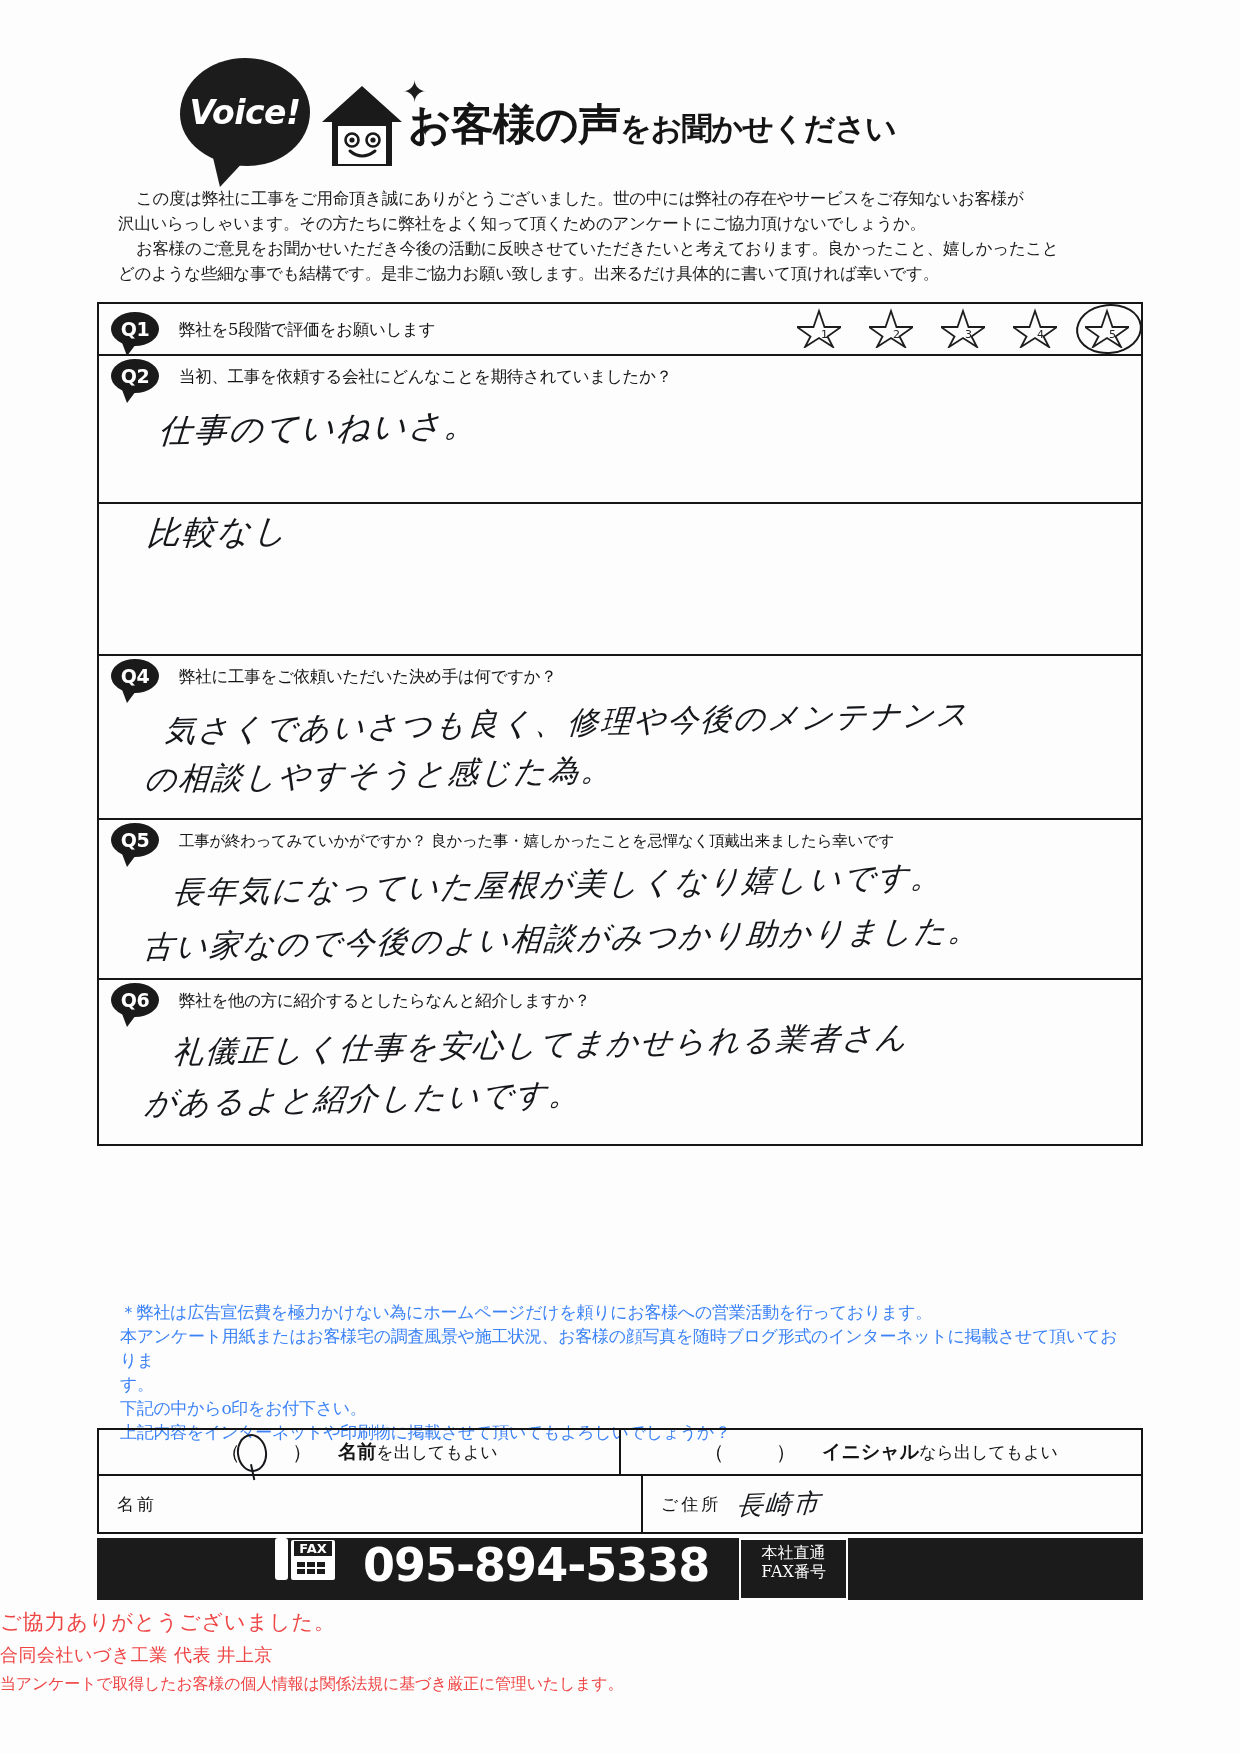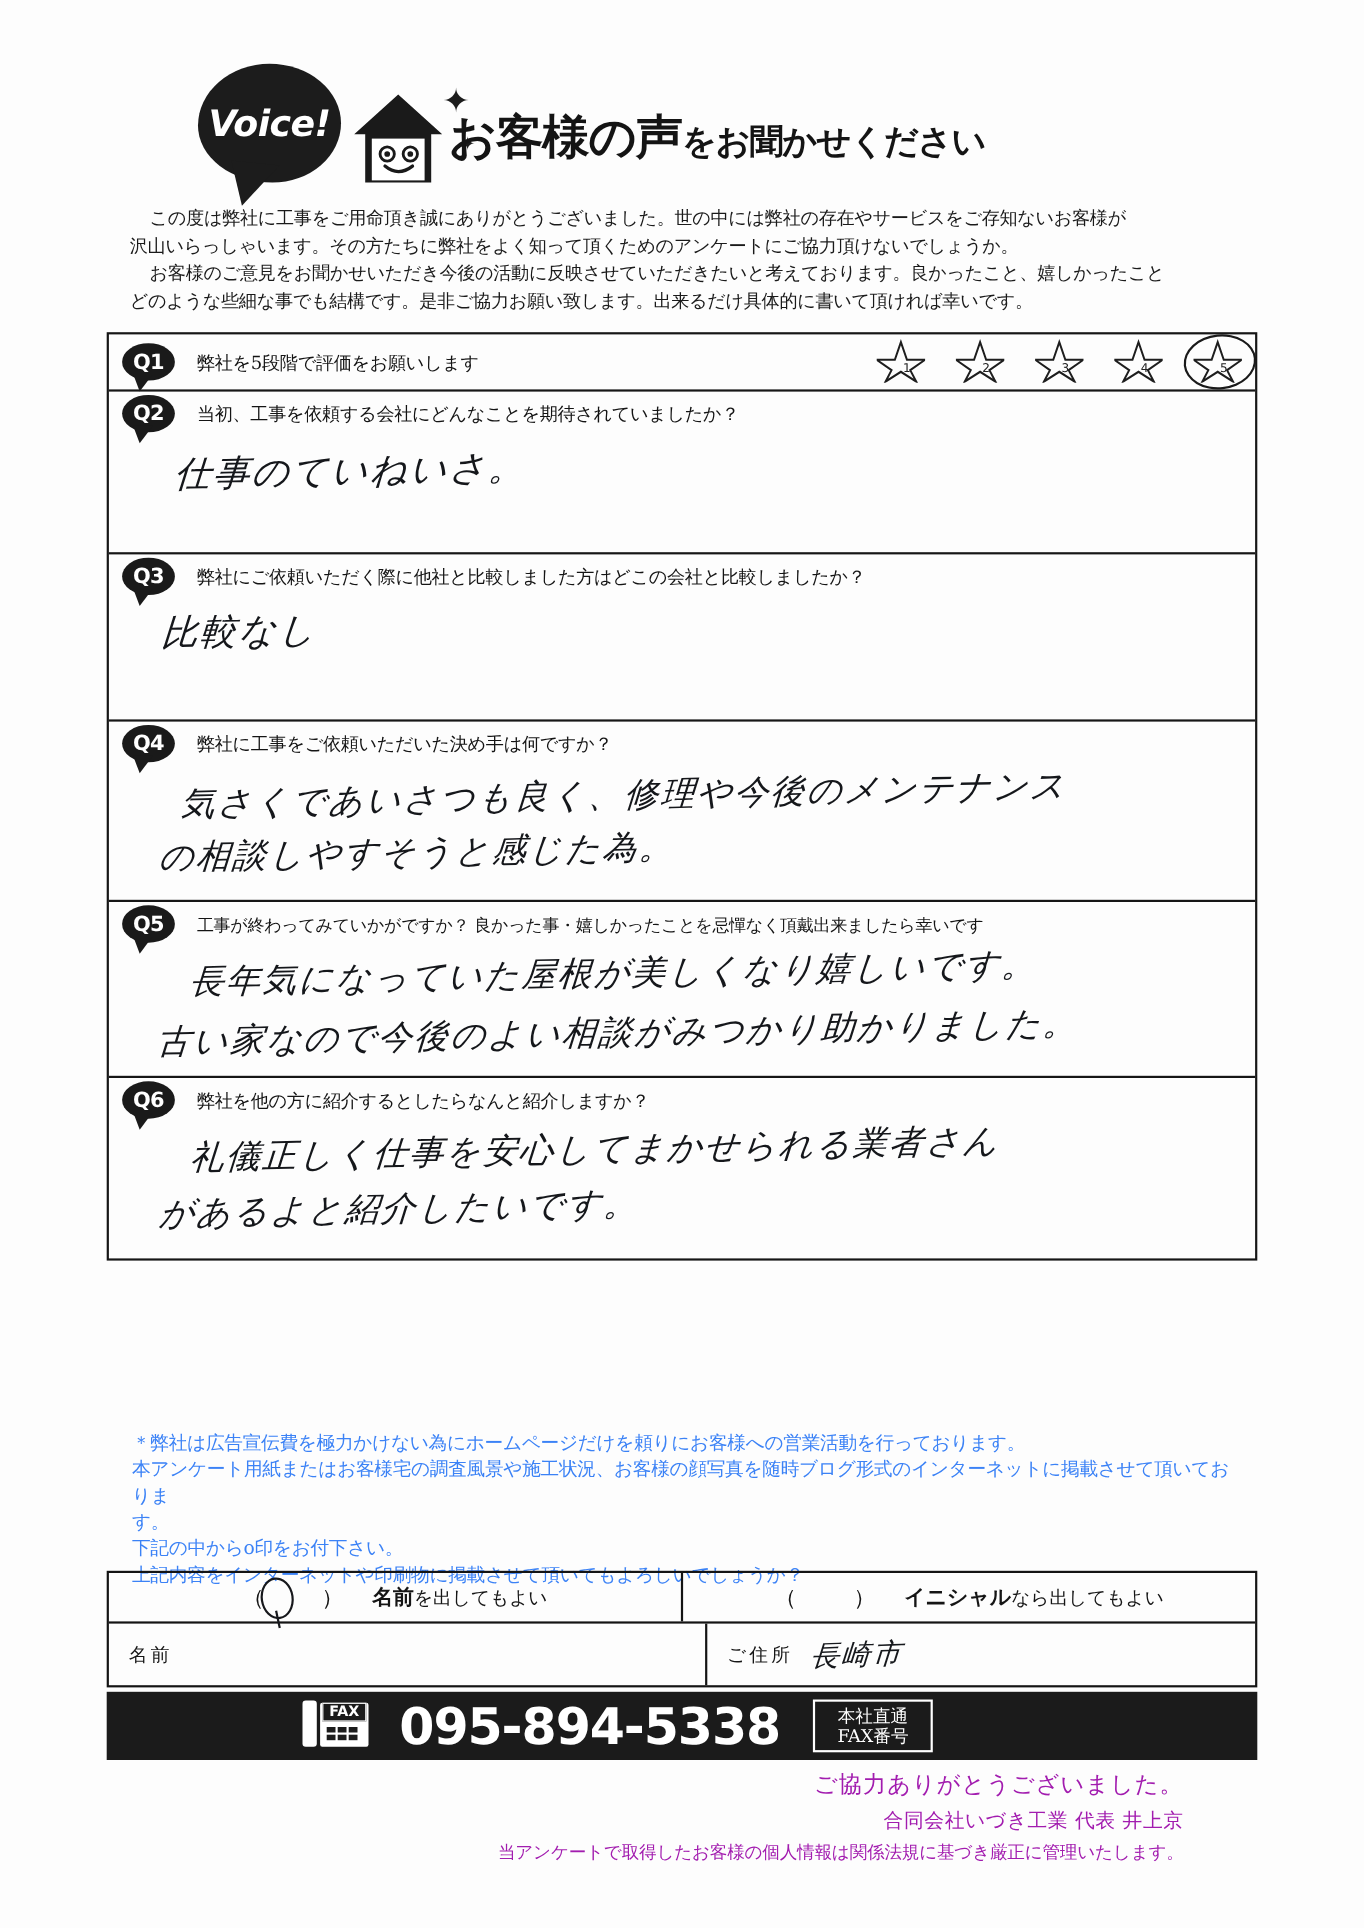--- a/index.html
+++ b/index.html
@@ -346,21 +346,20 @@
 
   
   .faxbar {
     position: absolute;
     left: 97px;
     top: 1538px;
     width: 1046px;
     height: 62px;
     background: #1b1b1b;
     display: flex;
-    align-items: center;
   }
   .fax-phone {
     position: relative;
     margin-left: 178px;
     width: 62px;
     height: 46px;
     flex: 0 0 auto;
   }
   .fax-handset {
     position: absolute;
@@ -421,23 +420,23 @@
     text-align: center;
     letter-spacing: 0px;
   }
 
   
   .footer {
     position: absolute;
     left: 0;
     top: 1608px;
     width: 1076px;
-    text-align: right;
-    font-family: "DejaVu Serif", "Liberation Serif", serif;
-    color: #a21caf;
+    text-align: left;
+    font-family: "DejaVu Serif", "Liberation Serif", serif;
+    color: #ef4444;
   }
   .footer .f1 { font-size: 21px; letter-spacing: 1px; }
   .footer .f2 { font-size: 18px; margin-top: 7px; letter-spacing: 0.5px; }
   .footer .f3 { font-size: 16px; margin-top: 7px; letter-spacing: -0.2px; }
 </style>
 </head>
 <body>
 
 <div class="page">
 
@@ -528,28 +527,20 @@
           <div class="txt">Q2</div>
         </div>
         <div class="qtext">当初、工事を依頼する会社にどんなことを期待されていましたか？</div>
       </div>
       <div class="ans" style="height:106px;">
         <div class="hw" style="left:60px; top:8px; font-size:33px;">仕事のていねいさ。</div>
       </div>
     </div>
 
     <div class="qrow" style="height:152px;">
-      <div class="qhead">
-        <div class="qbadge">
-          <div class="ball"></div>
-            <div class="tail"></div>
-          <div class="txt">Q3</div>
-        </div>
-        <div class="qtext">弊社にご依頼いただく際に他社と比較しました方はどこの会社と比較しましたか？</div>
-      </div>
       <div class="ans" style="height:110px;">
         <div class="hw" style="left:48px; top:6px; font-size:33px;">比較なし</div>
       </div>
     </div>
 
     <div class="qrow" style="height:164px;">
       <div class="qhead">
         <div class="qbadge">
           <div class="ball"></div>
             <div class="tail"></div>

